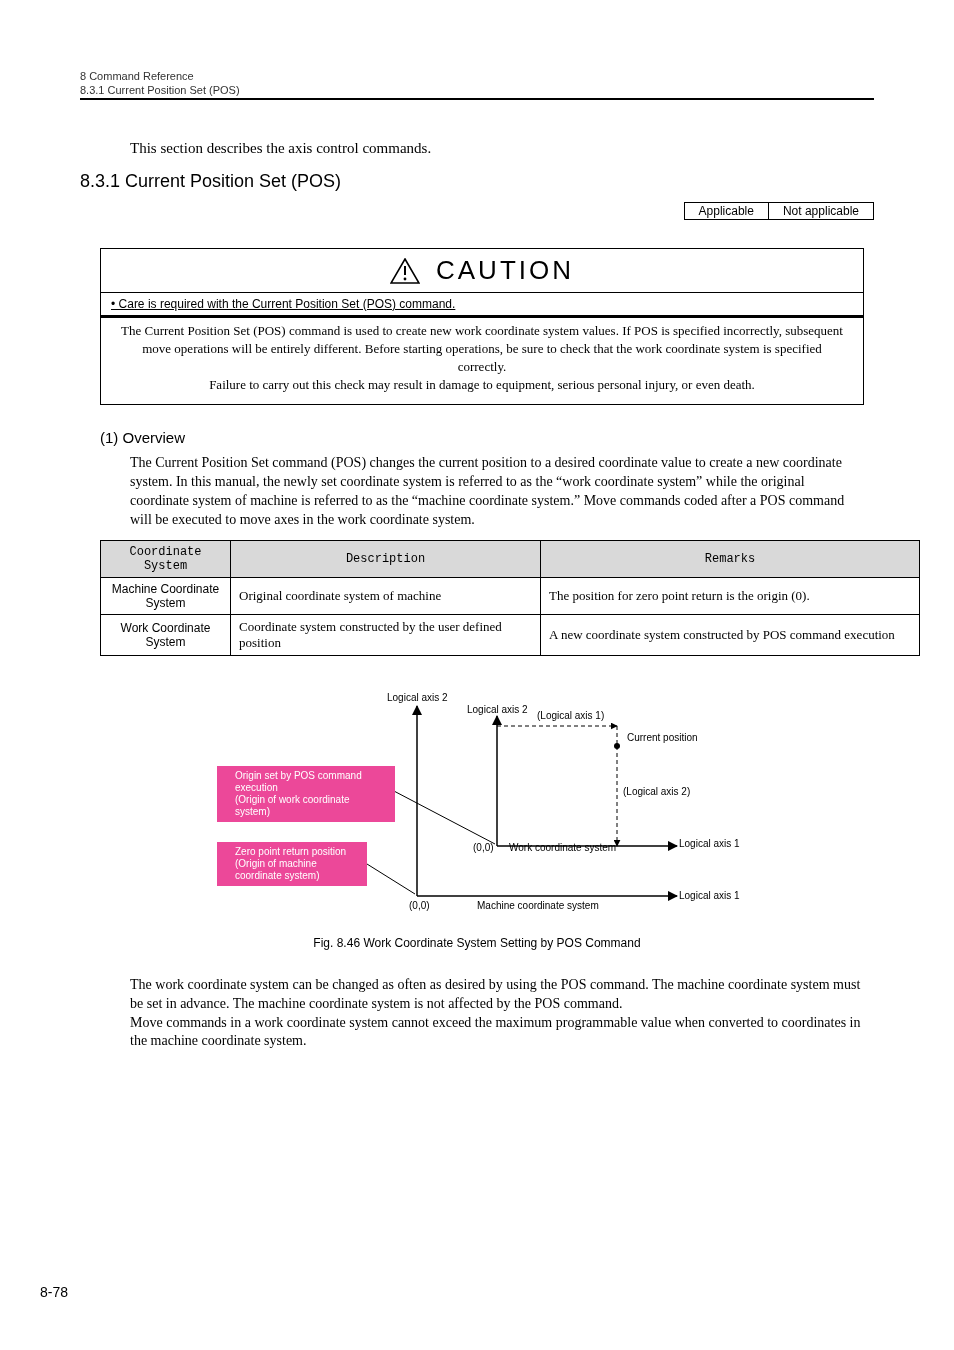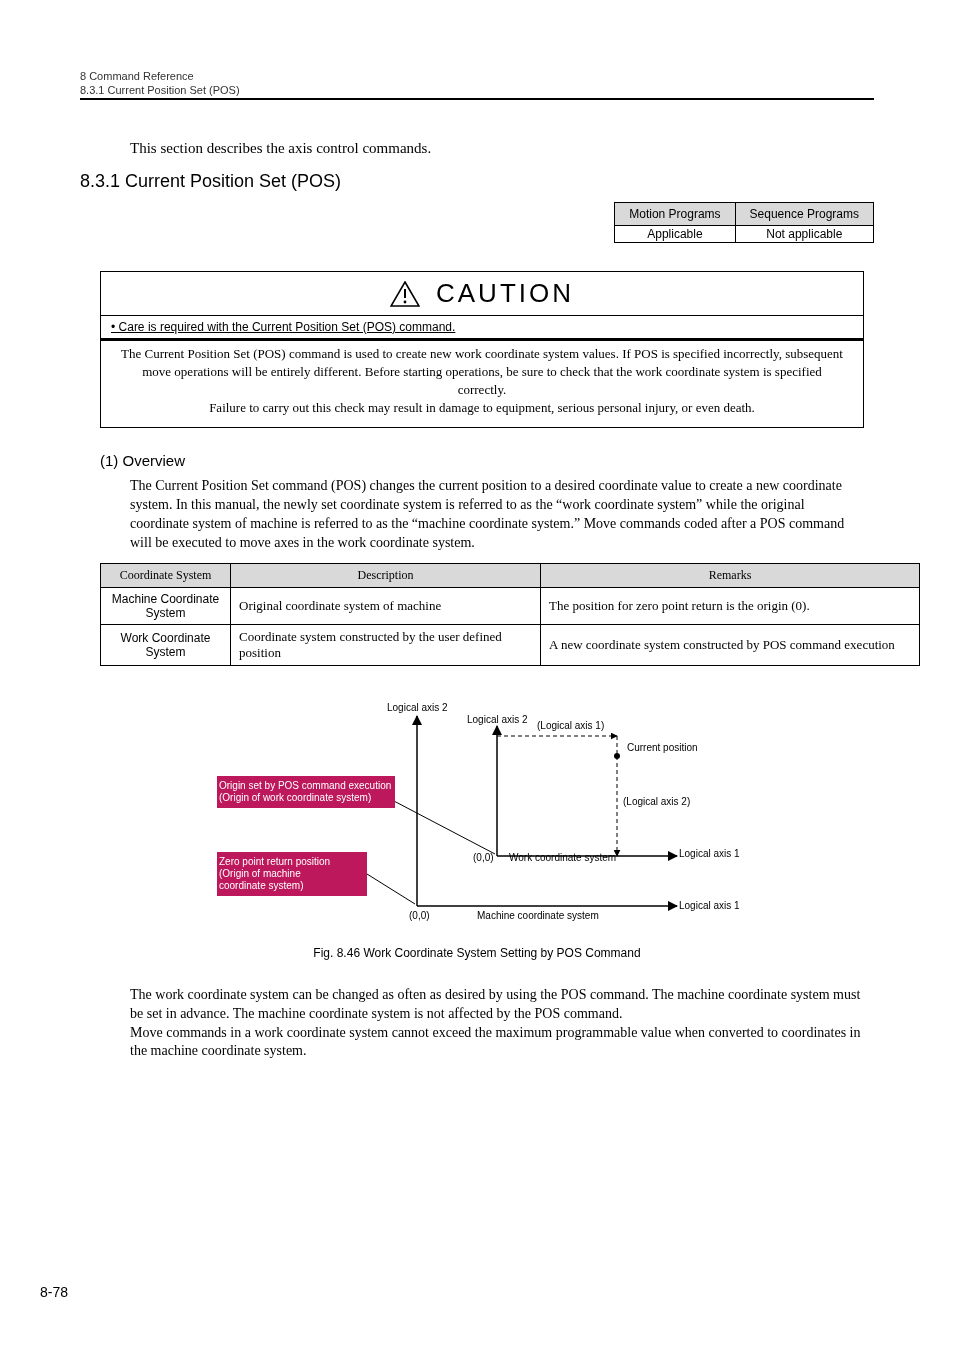--- a/index.html
+++ b/index.html
@@ -112,21 +112,21 @@
     margin: 0 10px 10px 50px;
     line-height: 1.35;
   }
   .coord-table {
     border-collapse: collapse;
     margin: 4px 10px 0 20px;
     width: 820px;
     font-size: 13px;
   }
   .coord-table th {
-    font-family: Liberation Serif, serif;
+    font-family: Liberation Mono, monospace;
     background: #d9d9d9;
     border: 1px solid #000;
     padding: 4px 8px;
     font-weight: normal;
     text-align: center;
     font-size: 12px;
   }
   .coord-table td {
     border: 1px solid #000;
     padding: 4px 8px;
@@ -142,25 +142,25 @@
     text-align: center;
   }
   .diagram {
     display: inline-block;
     width: 520px;
     height: 230px;
     position: relative;
   }
   .d-box {
     position: absolute;
-    background: #be185d;
+    background: #ec4899;
     color: #fff;
     font-family: Arial, sans-serif;
     font-size: 10px;
-    padding: 4px 2px;
+    padding: 4px 18px;
     text-align: left;
     line-height: 1.2;
   }
   .d-label {
     position: absolute;
     font-family: Arial, sans-serif;
     font-size: 10px;
     color: #000;
     white-space: nowrap;
   }
@@ -191,24 +191,20 @@
   <div class="header-line">8  Command Reference</div>
   <div class="header-sub">8.3.1  Current Position Set (POS)</div>
   <div class="header-rule"></div>
 
   <div class="section-intro">This section describes the axis control commands.</div>
 
   <div class="subsection-title">8.3.1  Current Position Set (POS)</div>
 
   <table class="applicability-table">
     <tbody>
-        <tr>
-      <th>Motion Programs</th>
-      <th>Sequence Programs</th>
-    </tr>
     <tr>
       <td>Applicable</td>
       <td>Not applicable</td>
     </tr>
   </tbody>
     </table>
   <div class="clear"></div>
 
   <div class="caution-box">
     <div class="caution-title-cell">

